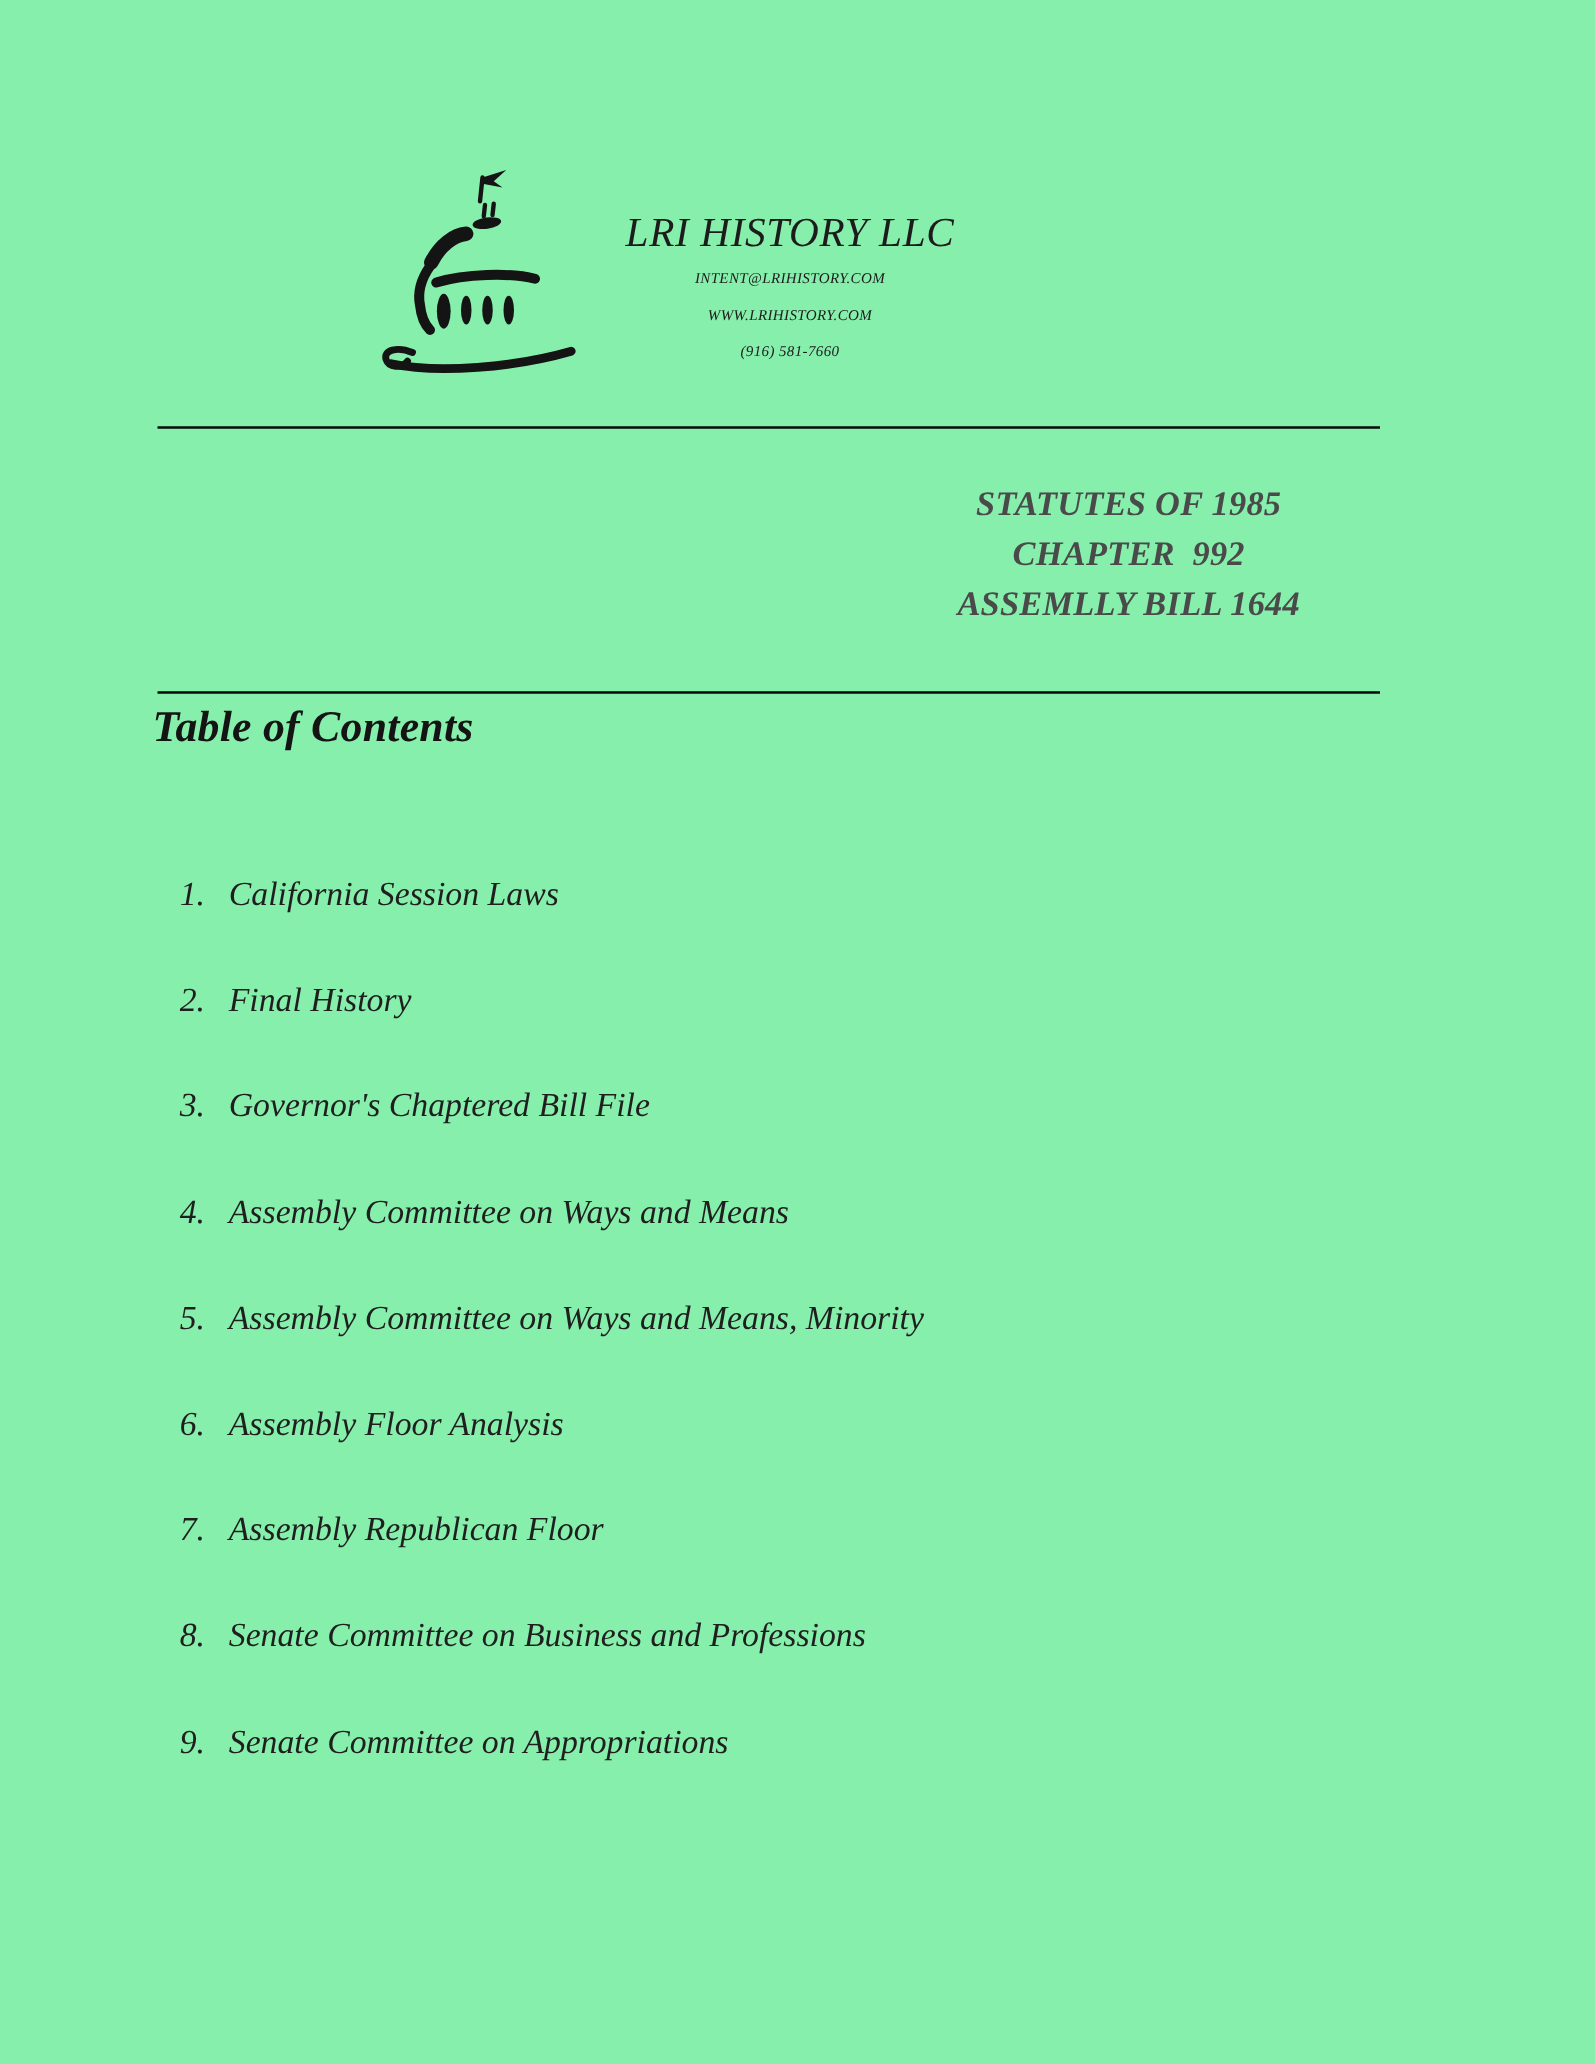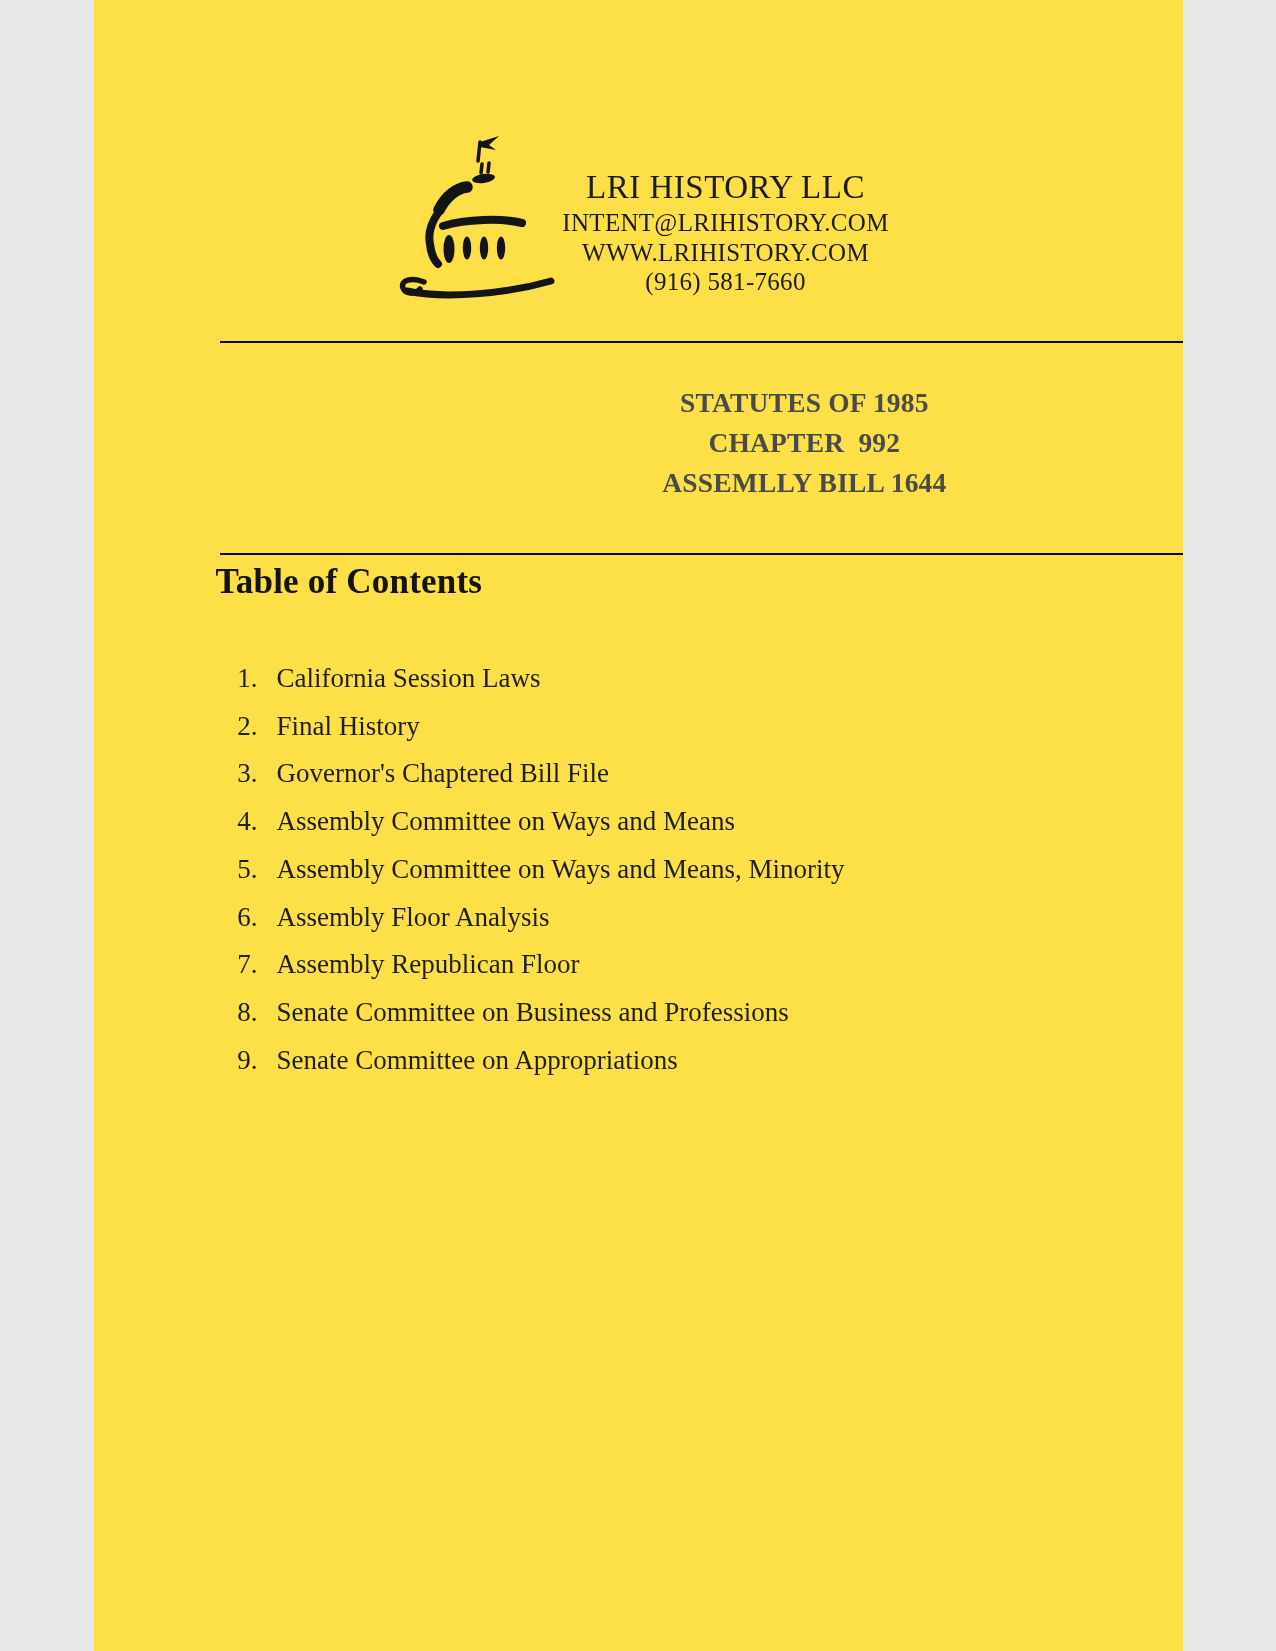--- a/index.html
+++ b/index.html
@@ -2,26 +2,27 @@
 <html><head>
 <meta charset="utf-8">
 <style>
   html, body { margin: 0; padding: 0; }
   body {
     background: #e8e8e8;
     font-family: "Liberation Serif", serif;
   }
   .page {
     position: relative;
-    width: 1089px;
+    width: 1276px;
     height: 1651px;
-    background: #fde047;
+    background: #86efac;
     overflow: hidden;
     margin: 0 auto;
     color: #1c1c1c;
+    font-style: italic;
   }
   
   .logo {
     position: absolute;
     left: 300px;
     top: 133px;
     width: 165px;
     height: 167px;
   }
   .company {
@@ -32,21 +33,21 @@
     text-align: center;
   }
   .company-name {
     font-size: 33px;
     line-height: 41px;
     letter-spacing: 0.5px;
     color: #1c1c1c;
     white-space: pre;
   }
   .contact-line {
-    font-size: 25px;
+    font-size: 12px;
     line-height: 29.7px;
     letter-spacing: 0.3px;
     color: #1c1c1c;
     margin: 0;
     white-space: pre;
   }
   
   .rule {
     position: absolute;
     left: 126px;
@@ -84,21 +85,21 @@
     position: absolute;
     left: 130px;
     top: 655px;
     margin: 0;
     padding: 0;
     list-style: none;
     font-size: 27px;
     line-height: 47.7px;
     color: #1f1f1f;
   }
-  .toc-item { white-space: nowrap; }
+  .toc-item { white-space: nowrap; margin-top: 37px; }
   .toc-num {
     display: inline-block;
     width: 34px;
     text-align: right;
     margin-right: 19px;
   }
 </style>
 </head>
 <body>
 

